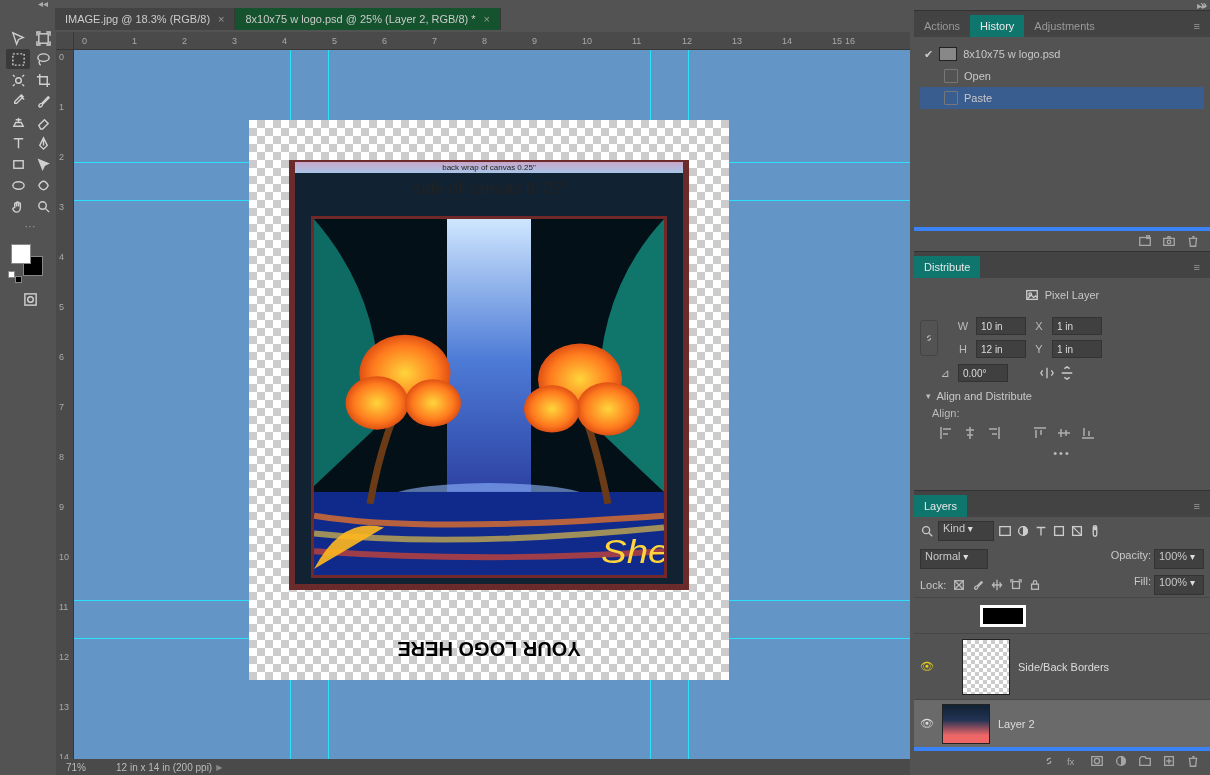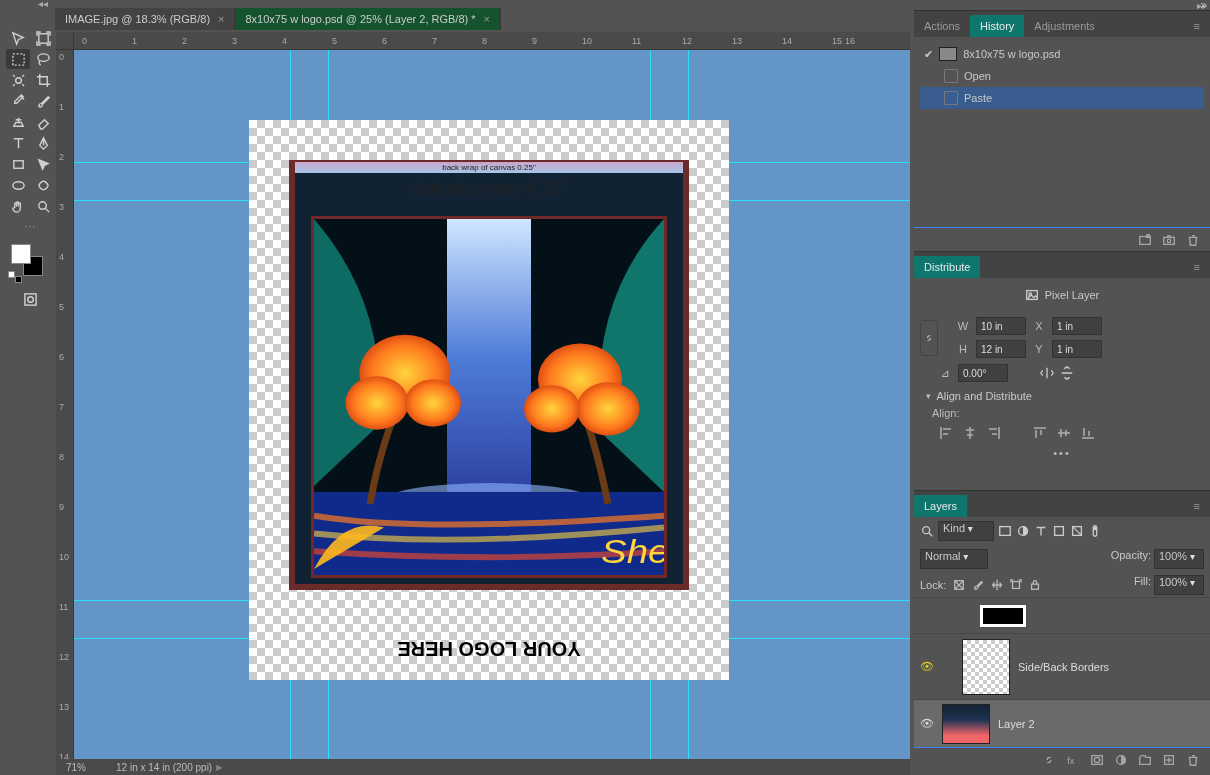--- a/index.html
+++ b/index.html
@@ -50,21 +50,21 @@
   .collapse-caret{position:absolute;right:3px;top:-10px;font-size:10px;color:#aaa;}
   .panel{ background:#535353; border-top:1px solid #323232;}
   .p-tabs{ display:flex; height:26px; align-items:flex-end; background:#434343;}
   .p-tab{ padding:5px 10px; font-size:11px; color:#999; cursor:pointer;}
   .p-tab.on{ background:#0f766e; color:#e8e8e8;}
   .p-body{ padding:6px; font-size:11px;}
   .hist-row{ display:flex; align-items:center; height:22px; padding:0 4px; gap:6px;}
   .hist-row img,.hist-row .thumb{ width:18px; height:14px; background:#888; border:1px solid #222;}
   .hist-row.sel{ background:#3a5d8f; color:#fff;}
   .hist-row .ico{ width:14px;height:14px; border:1px solid #777; border-radius:1px;}
-  .panel-foot{ height:24px; display:flex; justify-content:flex-end; align-items:center; gap:10px; padding:0 10px; border-top:1px solid #3b82f6;}
+  .panel-foot{ height:24px; display:flex; justify-content:flex-end; align-items:center; gap:10px; padding:0 10px; border-top:4px solid #3b82f6;}
   .foot-ico{ width:14px;height:14px; opacity:.8;}
   .foot-ico svg{width:14px;height:14px;stroke:#bbb;fill:none;stroke-width:1.5;}
   .prop-row{ display:flex; align-items:center; height:22px; gap:6px; margin:1px 0 1px 18px;}
   .prop-row .lbl{ width:14px; text-align:center; color:#bbb;}
   .prop-row input{ width:50px; height:18px; background:#404040; border:1px solid #333; color:#ddd; font-size:10px; padding:0 4px;}
   .sec-head{ display:flex; align-items:center; height:22px; padding-left:6px; gap:6px; color:#ddd;}
   .sec-head::before{ content:"▾"; font-size:9px; color:#bbb;}
   .align-row{ display:flex; gap:8px; padding:6px 4px 4px 18px;}
   .al{ width:16px;height:16px; opacity:.75;}
   .al svg{width:16px;height:16px;stroke:#ccc;fill:none;stroke-width:1.5;}

